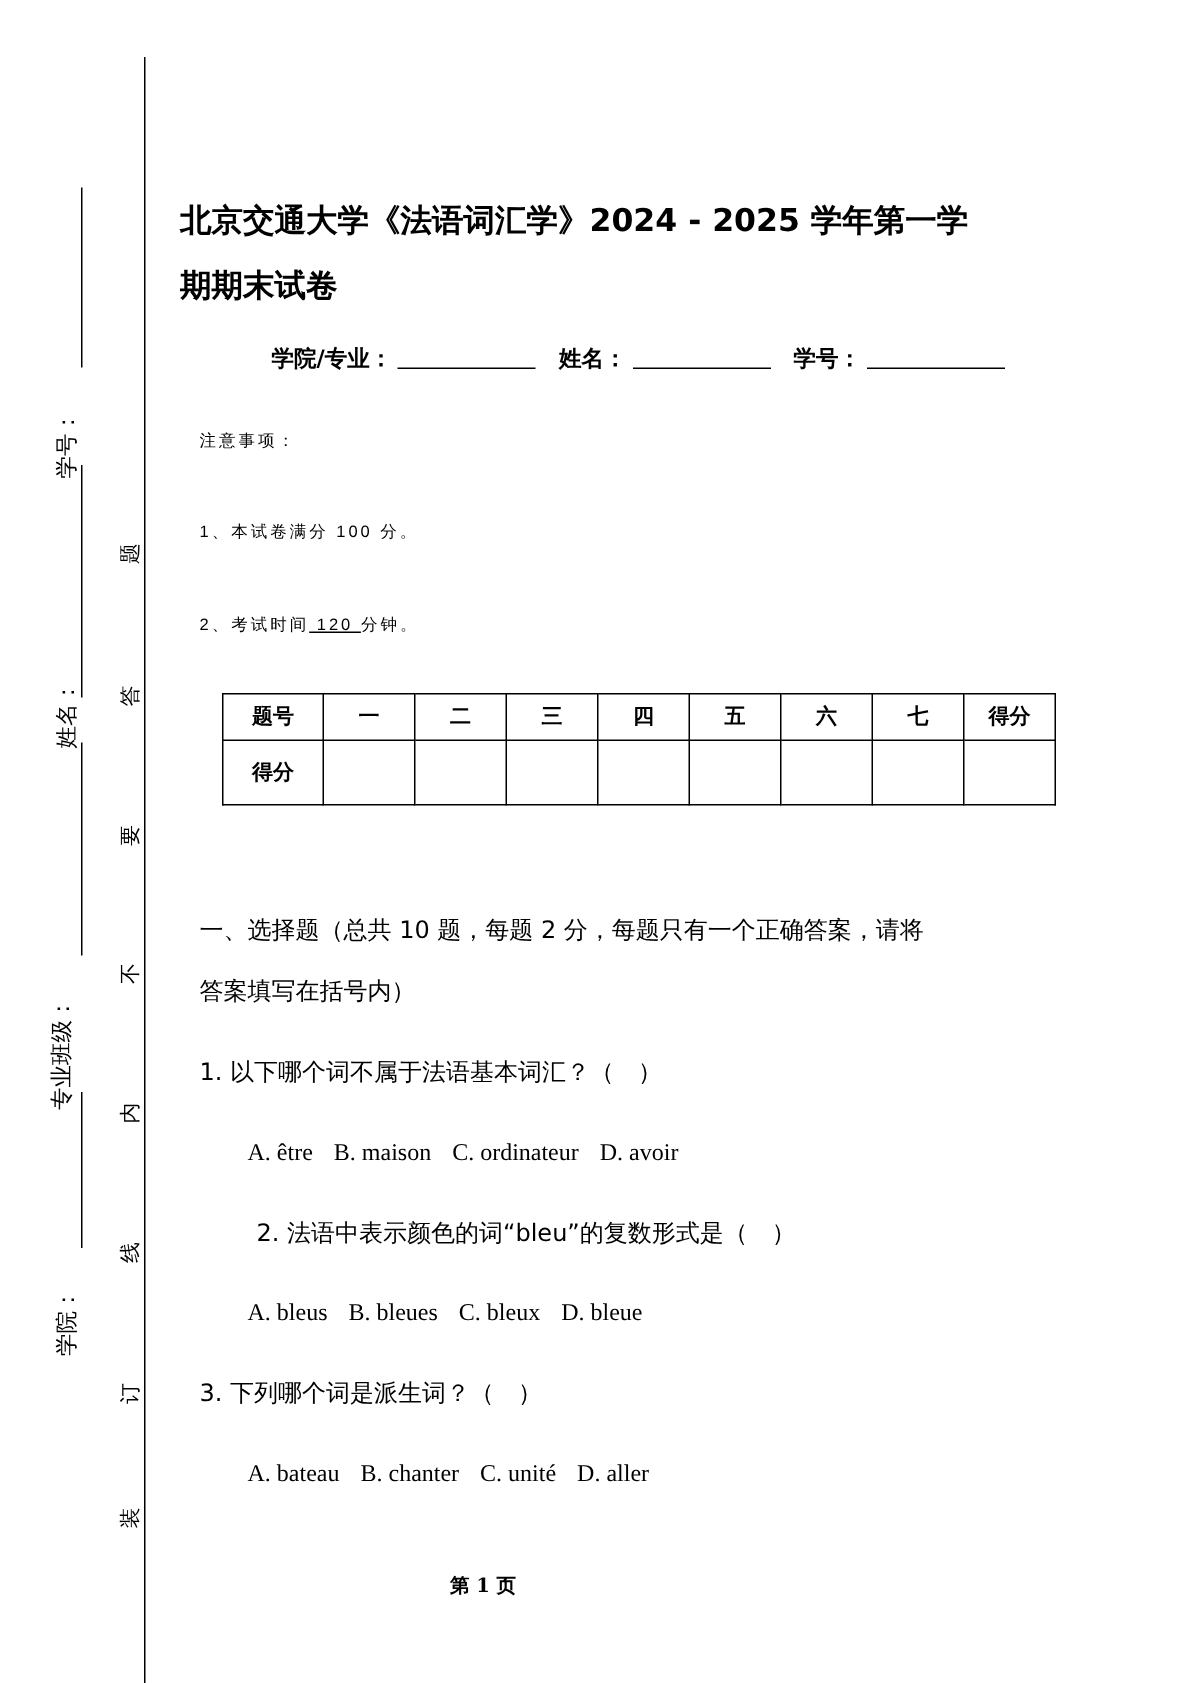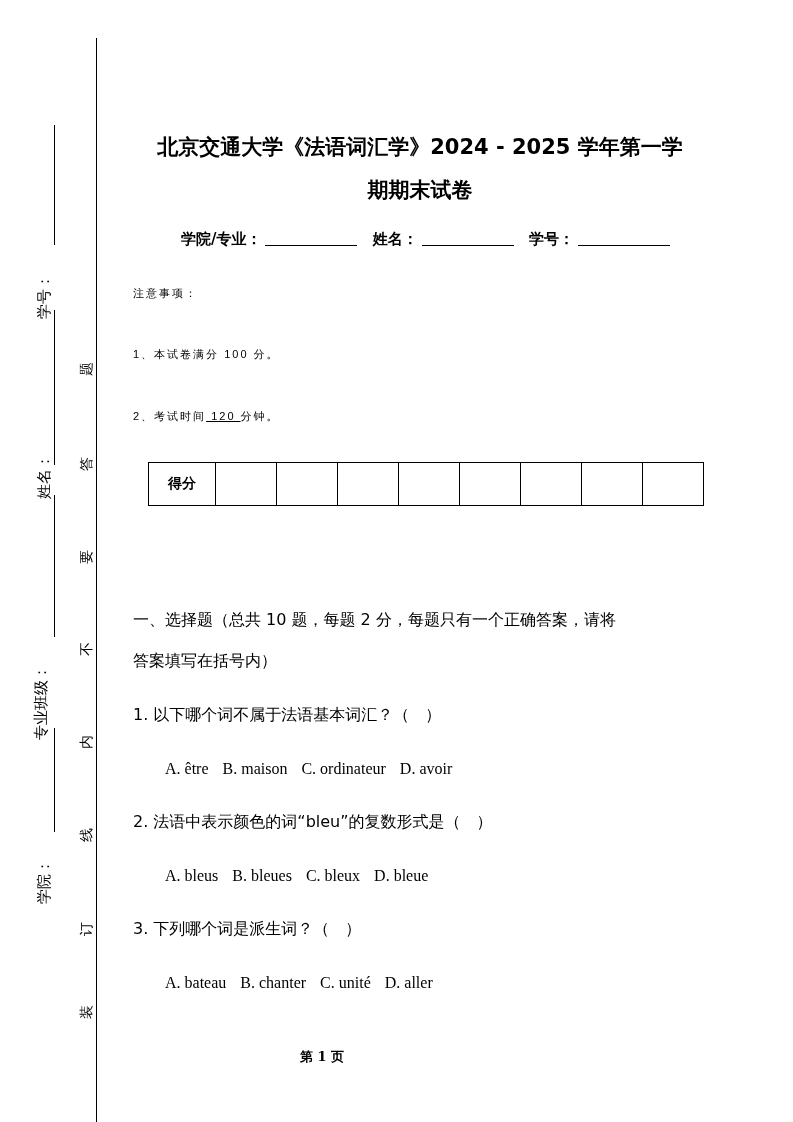--- a/index.html
+++ b/index.html
@@ -2,21 +2,21 @@
 <html><head>
 <meta charset="utf-8">
 <style>
   html, body { margin:0; padding:0; background:#fff; }
   body { width:793px; height:1122px; position:relative; overflow:hidden; color:#000;
          font-family:"DejaVu Sans", sans-serif; }
   .binding-rule { position:absolute; left:96px; top:38px; width:1px; height:1084px; background:#000; }
   .field-line { position:absolute; left:54px; width:1px; background:#000; }
   .vlabel { position:absolute; font-size:15px; white-space:nowrap; transform:rotate(-90deg); transform-origin:center center; }
   .seal-char { position:absolute; left:80px; font-size:14px; transform:rotate(-90deg); font-family:"DejaVu Serif", serif; }
-  .title { position:absolute; left:120px; width:600px; text-align:center; font-weight:bold; font-size:21px; }
+  .title { position:absolute; left:120px; width:600px; font-weight:bold; font-size:21px; }
   .info-row { position:absolute; top:230px; left:181px; font-size:15px; font-weight:bold; white-space:nowrap; }
   .info-row .blank { display:inline-block; width:92px; border-bottom:1px solid #000; margin:0 10px 0 4px; vertical-align:-2px; }
   .p { position:absolute; left:133px; font-size:11px; font-family:Liberation Sans, sans-serif; letter-spacing:2px; white-space:nowrap; }
   .u { text-decoration:underline; }
   table.score { position:absolute; left:148px; top:462px; border-collapse:collapse; }
   table.score td { border:1px solid #000; text-align:center; font-size:14px; width:60px; padding:0; }
   table.score tr.h td { height:30px; font-weight:bold; }
   table.score tr.r1 td { height:42px; }
   table.score tr.r2 td { height:50px; }
   table.score td.first { width:66px; font-weight:bold; }
@@ -62,20 +62,31 @@
 </div>
 
 <div class="p" style="top:286px;">注意事项：</div>
 <div class="p" style="top:347px;">1、本试卷满分 100 分。</div>
 <div class="p" style="top:409px;">
   <span>2、考试时间</span><span class="u"> 120 </span><span>分钟。</span>
 </div>
 
 <table class="score">
   <tbody>
+      <tr class="h">
+    <td class="first">题号</td>
+    <td>一</td>
+    <td>二</td>
+    <td>三</td>
+    <td>四</td>
+    <td>五</td>
+    <td>六</td>
+    <td>七</td>
+    <td>得分</td>
+  </tr>
   <tr class="r1">
     <td class="first">得分</td>
     <td></td>
         <td></td>
     <td></td>
         <td></td>
     <td></td>
         <td></td>
     <td></td>
         <td></td>
@@ -84,21 +95,21 @@
   </table>
 
 <div class="section" style="top:610px;">一、选择题（总共 10 题，每题 2 分，每题只有一个正确答案，请将</div>
 <div class="section" style="top:651px;">答案填写在括号内）</div>
 
 <div class="q" style="top:705px;">1. 以下哪个词不属于法语基本词汇？（　）</div>
 <div class="opts" style="top:760px;">
   <span>A. être</span><span>B. maison</span><span>C. ordinateur</span><span>D. avoir</span>
 </div>
 
-<div class="q" style="top:812px;">2. 法语中表示颜色的词“bleu”的复数形式是（　）</div>
+<div class="q" style="top:812px;margin-left:38px;">2. 法语中表示颜色的词“bleu”的复数形式是（　）</div>
 <div class="opts" style="top:867px;">
   <span>A. bleus</span><span>B. bleues</span><span>C. bleux</span><span>D. bleue</span>
 </div>
 
 <div class="q" style="top:919px;">3. 下列哪个词是派生词？（　）</div>
 <div class="opts" style="top:974px;">
   <span>A. bateau</span><span>B. chanter</span><span>C. unité</span><span>D. aller</span>
 </div>
 
 <div class="footer">第 1 页</div>

